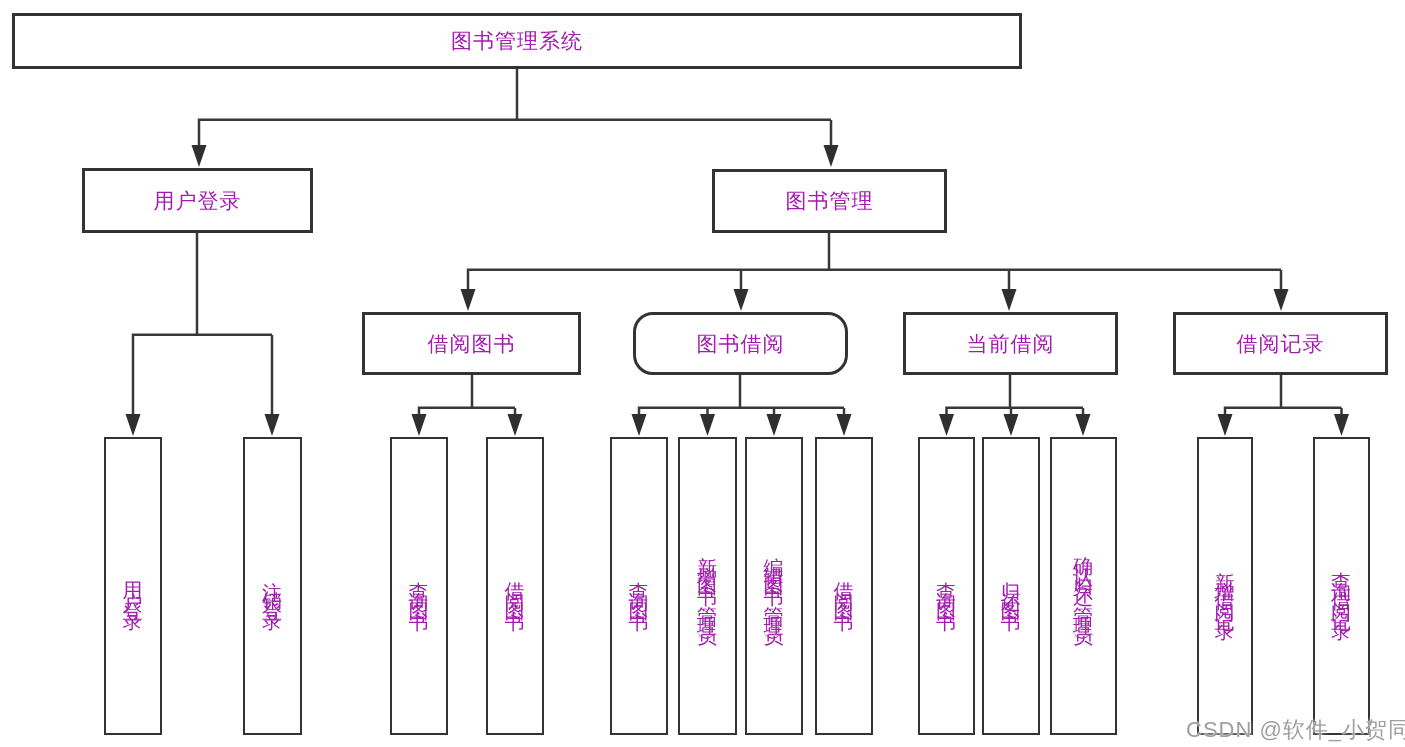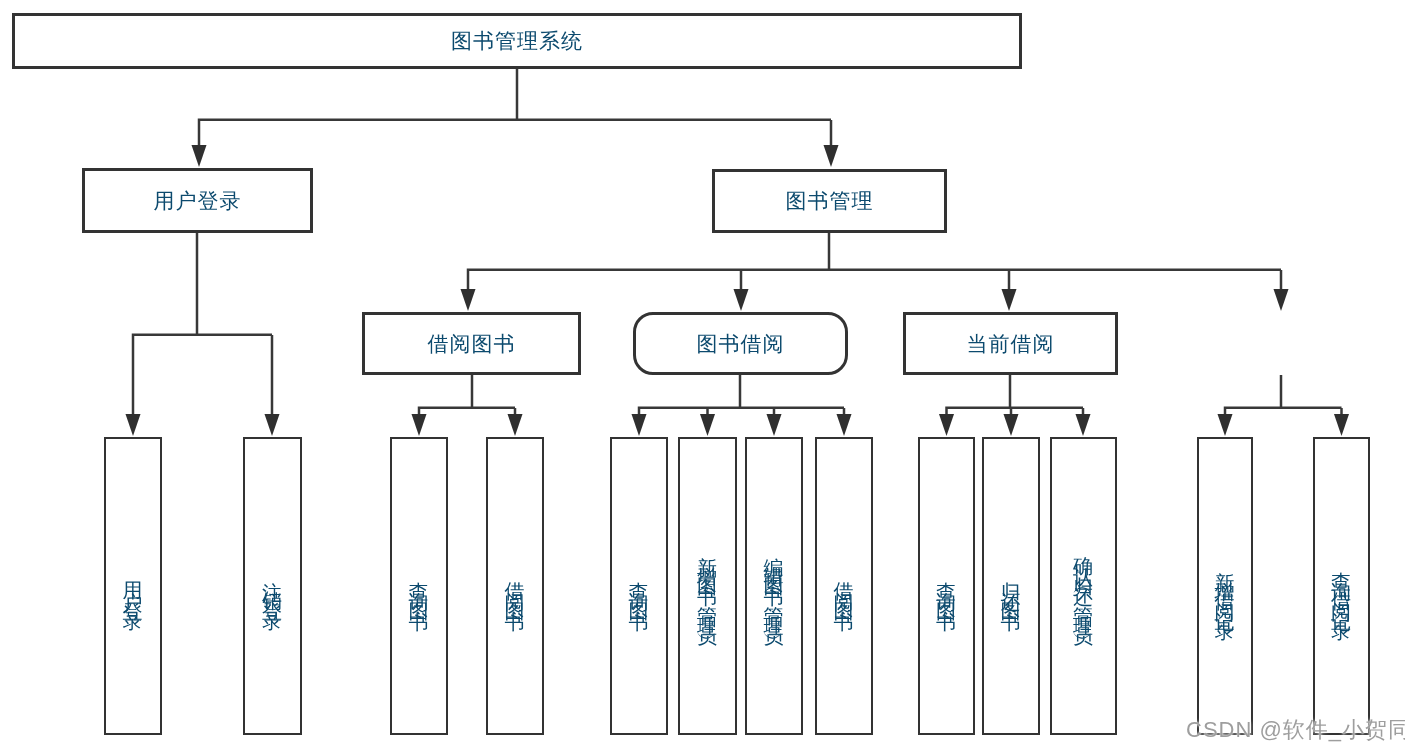--- a/index.html
+++ b/index.html
@@ -20,21 +20,21 @@
     left: 0; top: 0;
     width: 1405px;
     height: 747px;
     z-index: 1;
   }
   .node {
     position: absolute;
     box-sizing: border-box;
     background: #ffffff;
     border: 3px solid #333333;
-    color: #0c4a6e;
+    color: #a21caf;
     display: flex;
     align-items: center;
     justify-content: center;
     z-index: 2;
     font-size: 21px;
     letter-spacing: 1px;
   }
   .node.leaf {
     border-width: 2.5px;
     top: 437px;
@@ -123,20 +123,23 @@
 
   <div class="node lvl3" style="left:362px; width:219px;">
     <span>借阅图书</span>
   </div>
   <div class="node lvl3" style="left:633px;border-radius:20px;">
     <span>图书借阅</span>
   </div>
   <div class="node lvl3" style="left:903px;align-items:center;">
     <span>当前借阅</span>
   </div>
+  <div class="node lvl3" style="left:1173px;">
+    <span>借阅记录</span>
+  </div>
 
   <div class="node leaf" style="left:104px;">
     <span class="vtext">用户登录</span>
   </div>
   <div class="node leaf" style="left:243px; width:59px;">
     <span class="vtext">注销登录</span>
   </div>
   <div class="node leaf" style="left:390px;">
     <span class="vtext">查询图书</span>
   </div>

